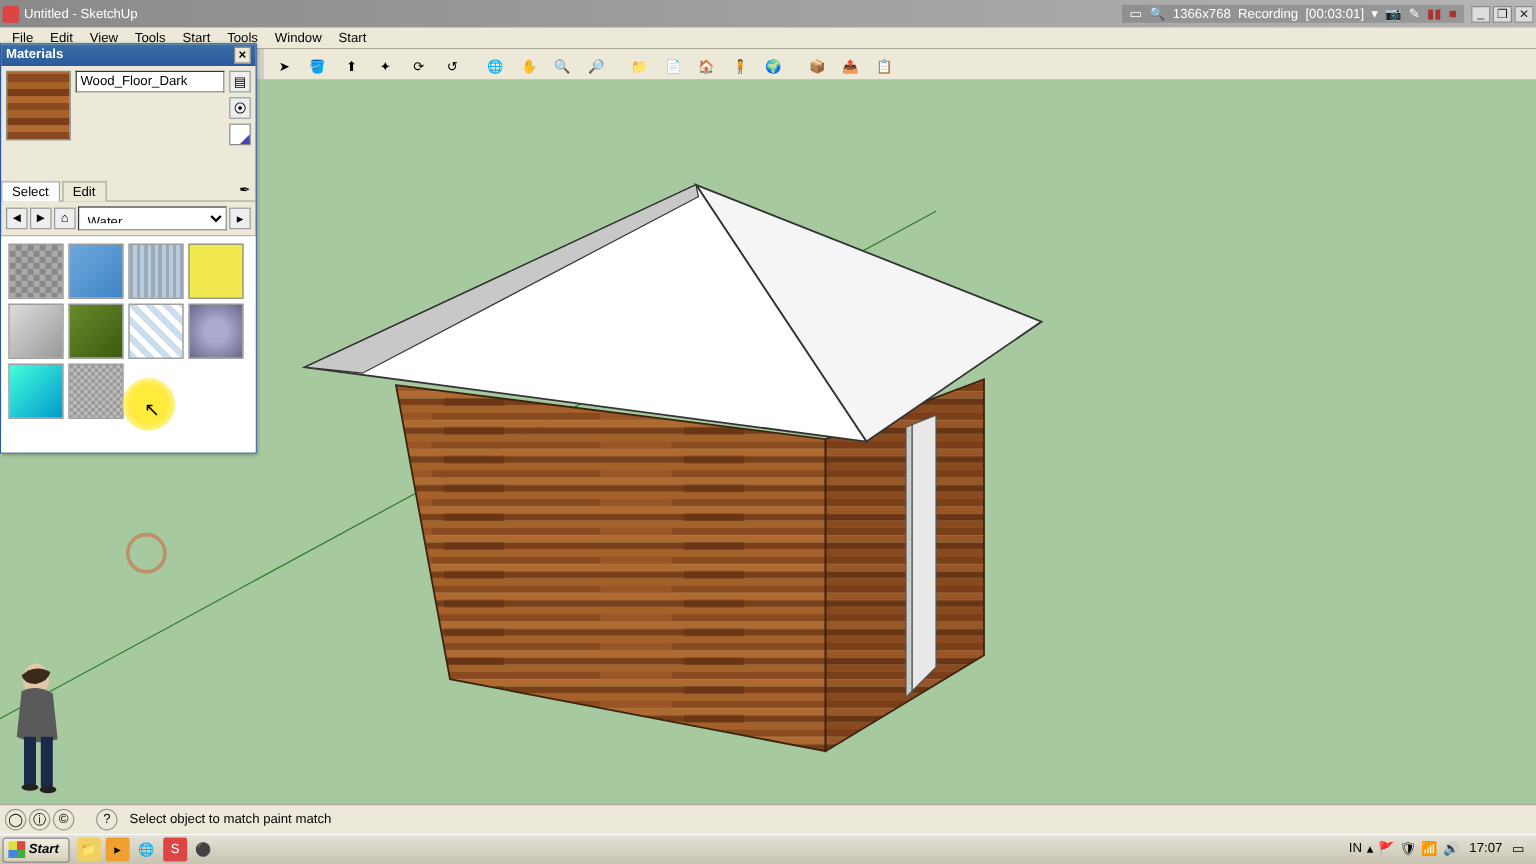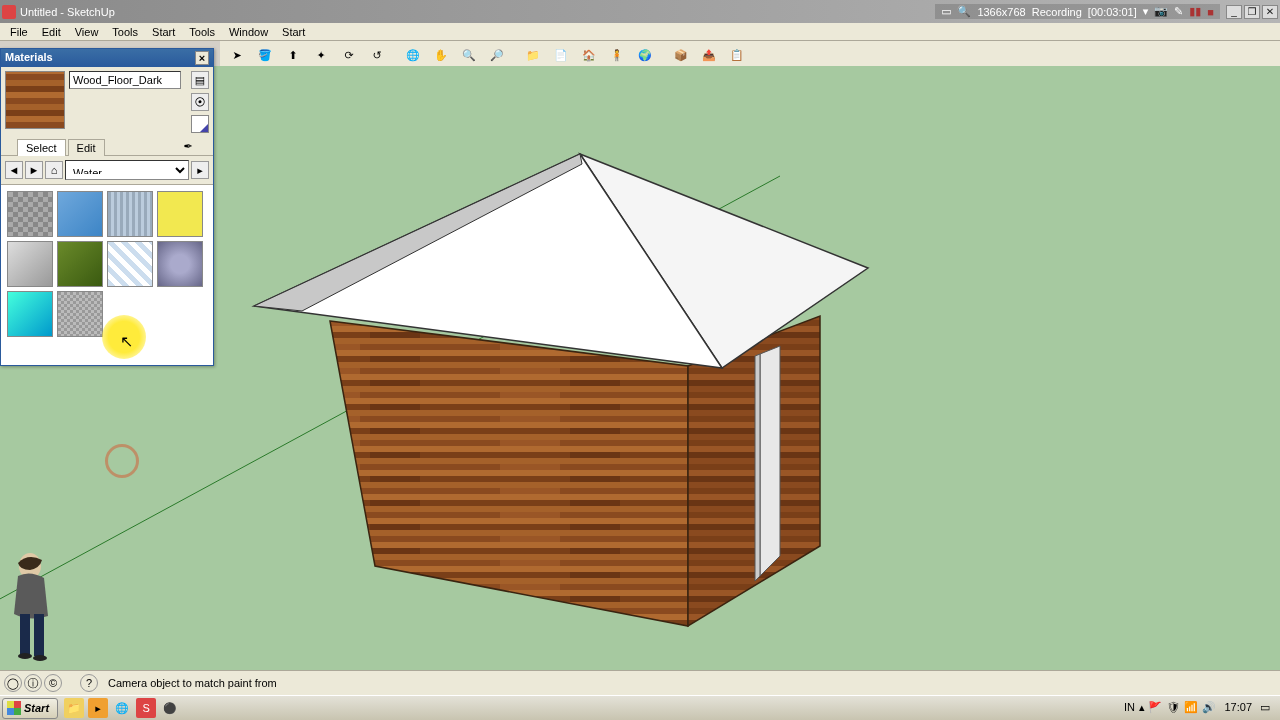--- a/index.html
+++ b/index.html
@@ -19,31 +19,31 @@
 
 
 .toolbar { height: 30px; background: #ece9d8; border-bottom: 1px solid #aca899; display: flex; align-items: center; padding: 0 4px; gap: 2px; margin-left: 220px;}
 .toolbar .tbtn { width: 26px; height: 26px; border: 1px solid transparent; display: flex; align-items:center; justify-content:center; }
 .toolbar .sep { width: 6px; }
 
 
 .viewport { position: absolute; top: 66px; left: 0; right: 0; bottom: 50px; background: #a6c9a0; overflow:hidden;}
 
 
-.materials { position: absolute; top: 48px; left: 0; width: 214px; background: #ece9d8; border: 1px solid #2a5a9c; box-shadow: 1px 1px 3px rgba(0,0,0,.3); z-index: 10; }
+.materials { position: absolute; top: 36px; left: 0; width: 214px; background: #ece9d8; border: 1px solid #2a5a9c; box-shadow: 1px 1px 3px rgba(0,0,0,.3); z-index: 10; }
 .materials .mat-title { height: 18px; background: linear-gradient(to bottom, #3a6ea5, #2a5a9c); color: #fff; font-weight: bold; padding: 2px 4px; display:flex; justify-content: space-between; }
 .materials .mat-title .xbtn { width: 14px; height: 14px; background:#ece9d8; color:#000; text-align:center; line-height:12px; border:1px solid #888;}
 .materials .mat-top { padding: 4px; display:flex; gap:4px; align-items:flex-start;}
 .mat-swatch-big { width: 60px; height: 58px; border: 1px solid #888; background: repeating-linear-gradient(0deg, #8a4a1f 0 6px, #b06a30 6px 12px, #7a3f18 12px 18px, #a5612a 18px 24px); }
-.mat-name-input { width: 112px; height: 18px; border: 1px inset #888; padding: 1px 3px; background:#fff;}
+.mat-name-input { width: 124px; height: 18px; border: 1px inset #888; padding: 1px 3px; background:#fff;}
 .mat-side-btns { display:flex; flex-direction:column; gap:4px;}
 .mat-side-btn { width:18px; height:18px; border:1px solid #999; background:#eee; display:flex;align-items:center;justify-content:center;}
 .mat-side-btn.white { background:#fff; border:1px solid #888; width:18px; height:18px; position:relative;}
 .mat-side-btn.white::after { content:''; position:absolute; right:0; bottom:0; border:4px solid transparent; border-right-color:#44a; border-bottom-color:#44a;}
-.mat-tabs { display:flex; border-bottom:1px solid #aca899; padding: 0 16px; align-items:flex-end; }
+.mat-tabs { display:flex; border-bottom:1px solid #aca899; padding: 0 0; align-items:flex-end;margin-top:24px; }
 .mat-tab { padding: 2px 8px; border:1px solid #aca899; border-bottom:none; background:#ece9d8; margin-right:2px; position:relative; top:1px; }
 .mat-tab.active { background:#fff; }
 .eyedrop { margin-left:auto; width:18px;height:18px; display:flex;align-items:center;justify-content:center;}
 .mat-nav { padding:4px; display:flex; gap:2px; align-items:center; border-bottom:1px solid #aca899;}
 .nav-btn { width:18px; height:18px; border:1px solid #999; background:#eee; display:flex;align-items:center;justify-content:center;}
 .mat-select { flex:1; height:20px; border:1px inset #888; background:#fff; padding:5px 3px; }
 .mat-grid { padding:6px; display:grid; grid-template-columns: repeat(4, 46px); gap:4px; background:#fff; min-height:180px; align-content:start;}
 .sw { width:46px; height:46px; border:1px solid #888; }
 .sw1{background:repeating-conic-gradient(#888 0 25%, #aaa 0 50%) 0 0/10px 10px;}
 .sw2{background:linear-gradient(135deg,#6fa8dc,#3d85c6);}
@@ -242,21 +242,21 @@
 
 <div class="cursor-hilite"></div>
 <div class="cursor-arrow">↖</div>
 
 <div class="statusbar">
   <div class="status-icn">◯</div>
   <div class="status-icn">ⓘ</div>
   <div class="status-icn">©</div>
   <div style="width:16px"></div>
   <div class="status-icn">?</div>
-  <span class="status-text">Camera object to match paint from</span>
+  <span class="status-text">Select object to match paint match</span>
 </div>
 
 <div class="taskbar">
   <div class="start-btn">
     <div class="start-flag"></div>
     <span>Start</span>
   </div>
   <div class="tb-icons">
     <div class="tb-icn" style="background:#f0d060">📁</div>
     <div class="tb-icn" style="background:#f0a030">▸</div>

